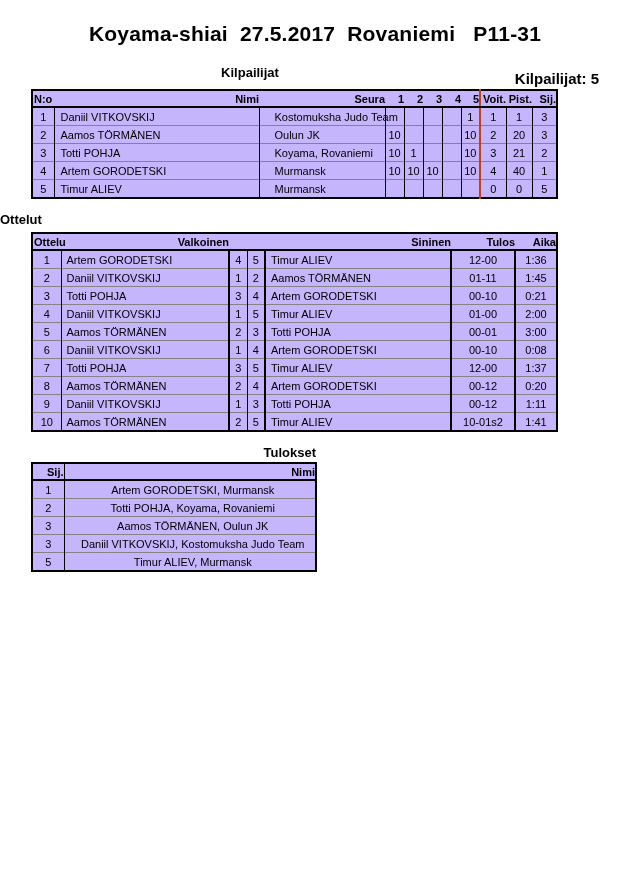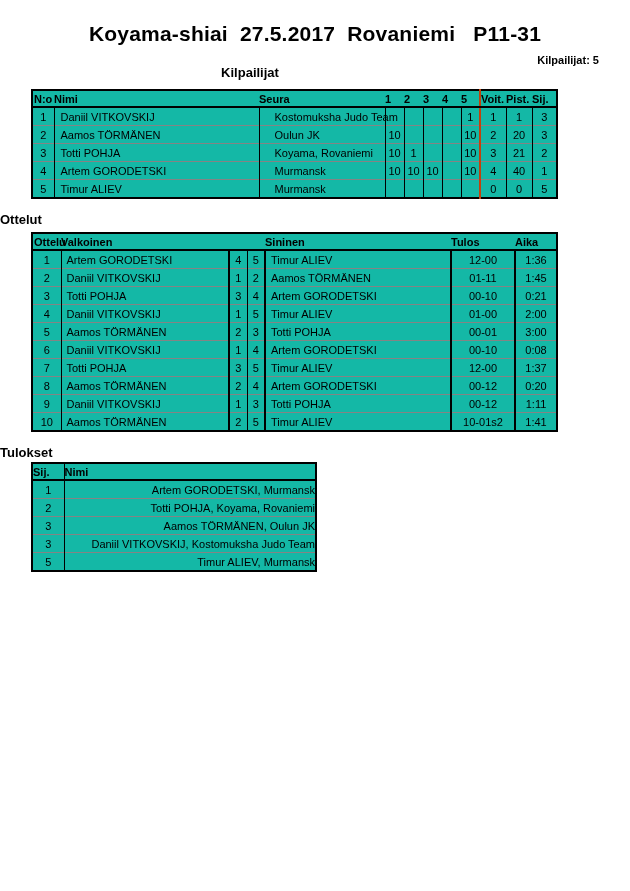--- a/index.html
+++ b/index.html
@@ -6,38 +6,38 @@
   body{
     width:630px;height:891px;background:#ffffff;position:relative;
     font-family:"Liberation Sans",sans-serif;color:#000;
     -webkit-font-smoothing:antialiased;
   }
   .title{
     position:absolute;top:22px;left:0;width:630px;text-align:center;
     font-size:21px;font-weight:bold;white-space:pre;letter-spacing:0.2px;
   }
   .count{
-    position:absolute;top:54px;right:31px;font-size:11px;font-weight:bold;
+    position:absolute;top:70px;right:31px;font-size:15px;font-weight:bold;
   }
   .h{position:absolute;font-size:13px;font-weight:bold;}
   .h1{top:65px;left:0;width:500px;text-align:center;}
   .h2{top:212px;left:0;width:592px;text-align:left;}
-  .h3{top:445px;left:0;width:316px;text-align:left;}
+  .h3{top:445px;left:0;width:316px;text-align:right;}
 
   table{
     position:absolute;border-collapse:collapse;table-layout:fixed;
-    border:2px solid #000;background:#14b8a6;
+    border:2px solid #000;background:#c4b5fd;
   }
   .t1{top:89px;left:31px;width:525px;}
   .t2{top:232px;left:31px;width:525px;}
   .t3{top:462px;left:31px;width:284px;}
 
   th{
     font-size:11px;font-weight:bold;height:15px;padding:0;
-    text-align:left;white-space:nowrap;overflow:visible;
+    text-align:right;white-space:nowrap;overflow:visible;
     border:none;border-bottom:2px solid #000;
   }
   td{
     font-size:11px;height:17px;padding:0;text-align:center;
     white-space:nowrap;overflow:visible;
     border-top:1px solid #848484;
   }
 
   
   .t1 td{border-left:1px solid #000;}
@@ -50,21 +50,21 @@
   
   .t2 td{border-left:1px solid #000;}
   .t2 td:first-child{border-left:none;}
   .t2 td:nth-child(3), .t2 td:nth-child(5),
   .t2 td:nth-child(6), .t2 td:nth-child(7){border-left:2px solid #000;}
   .t2 th:first-child{text-align:left;padding-left:1px;}
   .t2 td:nth-child(2), .t2 td:nth-child(5){text-align:left;padding-left:5px;}
 
   
   .t3 td:nth-child(2), .t3 th:nth-child(2){border-left:1px solid #000;}
-  .t3 td:nth-child(2){text-align:right;padding-left:6px;}
+  .t3 td:nth-child(2){text-align:center;padding-left:6px;}
 </style>
 </head>
 <body>
 
 <div>
 
   <div class="title">Koyama-shiai  27.5.2017  Rovaniemi   P11-31</div>
   <div class="count">Kilpailijat: 5</div>
 
   <div class="h h1">Kilpailijat</div>

